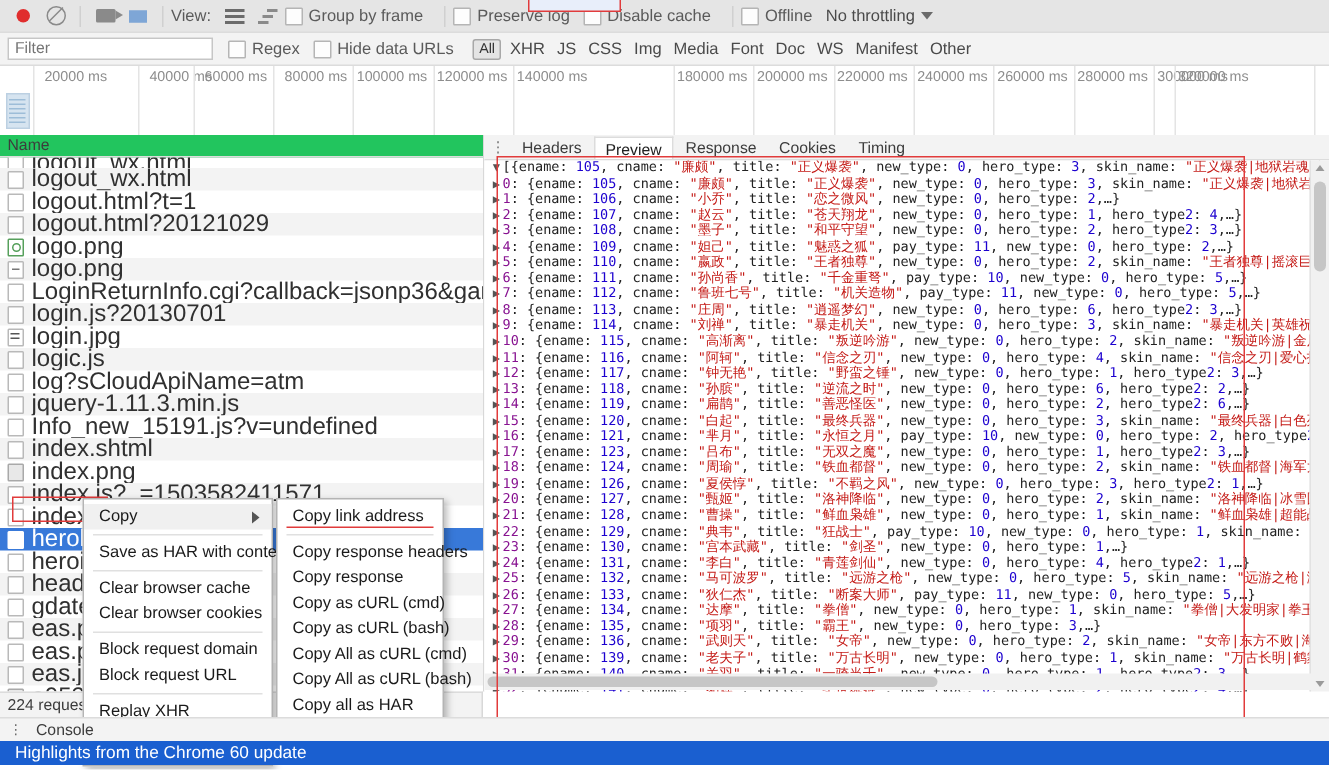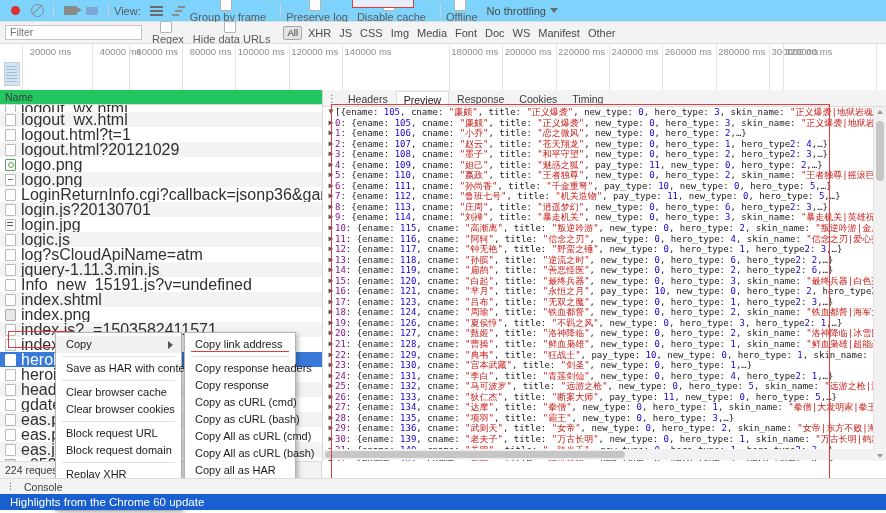--- a/index.html
+++ b/index.html
@@ -8,21 +8,21 @@
     background:#fff;
     font-family:"Liberation Sans","DejaVu Sans",sans-serif;
     font-size:11px;color:#303030;
     -webkit-font-smoothing:antialiased;
   }
   .app{position:relative;width:886px;height:513px;}
 
   
   .toolbar1{
     position:absolute;left:0;top:0;width:886px;height:22px;
-    background:#7dd3fc;border-bottom:1px solid #dcdcdc;
+    background:#e5e5e5;border-bottom:1px solid #dcdcdc;
     display:flex;align-items:center;padding:0 4px;box-sizing:border-box;
     gap:0px;
   }
   .tb-btn{width:22px;height:20px;display:flex;align-items:center;justify-content:center;}
   .rec-dot{width:9px;height:9px;border-radius:50%;background:#e02d2d;}
   .clear-ic{width:11px;height:11px;border-radius:50%;border:1.4px solid #8a8a8a;position:relative;}
   .clear-ic:after{content:"";position:absolute;left:-1px;top:4px;width:13px;height:1.4px;background:#8a8a8a;transform:rotate(-45deg);}
   .cam-ic{width:13px;height:9px;background:#8a8a8a;border-radius:1px;position:relative;}
   .cam-ic:after{content:"";position:absolute;right:-5px;top:1px;border-left:5px solid #8a8a8a;border-top:3.5px solid transparent;border-bottom:3.5px solid transparent;}
   .funnel{width:0;height:0;border-left:6px solid #7ea6d6;border-right:6px solid #7ea6d6;border-top:8px solid #7ea6d6;position:relative;}
@@ -33,21 +33,21 @@
   .view-list i{display:block;height:2px;background:#6b6b6b;}
   .view-list i:nth-child(1){width:13px}
   .view-list i:nth-child(2){width:13px}
   .view-list i:nth-child(3){width:13px}
   .wfall{width:14px;height:11px;position:relative;}
   .wfall i{position:absolute;height:2px;background:#8a8a8a;}
   .wfall i:nth-child(1){width:7px;left:6px;top:1px;}
   .wfall i:nth-child(2){width:7px;left:3px;top:5px;}
   .wfall i:nth-child(3){width:7px;left:0px;top:9px;}
   .cb{width:10px;height:10px;border:1px solid #b5b5b5;background:#fdfdfd;border-radius:1px;display:inline-block;margin-right:4px;vertical-align:-1px;}
-  .cb-lab{color:#5a5a5a;margin-right:9px;white-space:nowrap;display:flex;align-items:center;flex-direction:column;}
+  .cb-lab{color:#5a5a5a;margin-right:9px;white-space:nowrap;display:flex;align-items:center;}
   .throttle{color:#4a4a4a;margin-right:4px;}
   .caret{width:0;height:0;border-left:4px solid transparent;border-right:4px solid transparent;border-top:5px solid #6a6a6a;}
 
   
   .toolbar2{
     position:absolute;left:0;top:22px;width:886px;height:22px;
     background:#f3f3f3;border-bottom:1px solid #dcdcdc;
     display:flex;align-items:center;padding:0 5px;box-sizing:border-box;
   }
   .filter-input{
@@ -520,24 +520,24 @@
       </div>
       <div class="msep"></div>
       <div class="mi">
         <span>Clear browser cache</span>
       </div>
       <div class="mi">
         <span>Clear browser cookies</span>
       </div>
       <div class="msep"></div>
       <div class="mi">
+        <span>Block request domain</span>
+      </div>
+      <div class="mi">
         <span>Block request URL</span>
-      </div>
-      <div class="mi">
-        <span>Block request domain</span>
       </div>
       <div class="msep"></div>
       <div class="mi">
         <span>Replay XHR</span>
       </div>
       <div class="msep"></div>
       <div class="mi">
         <span>Open in new tab</span>
       </div>
     </div>

